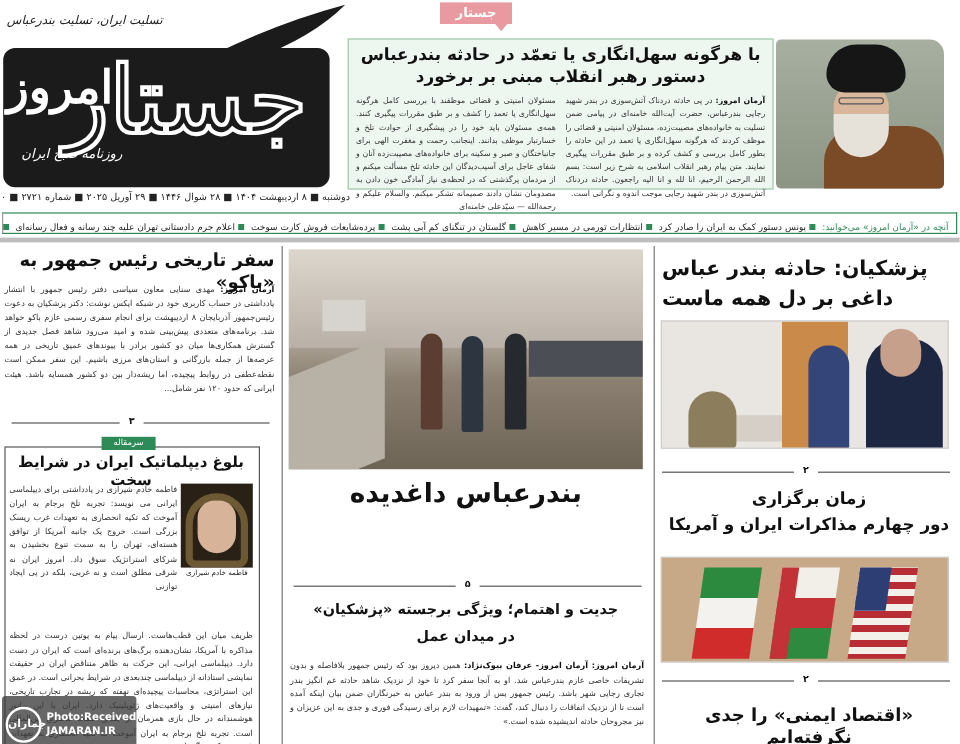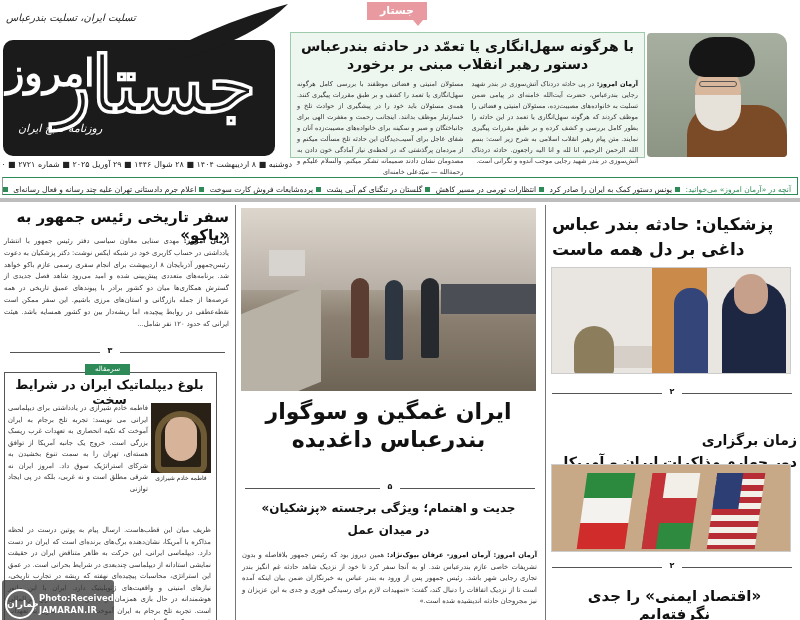--- a/index.html
+++ b/index.html
@@ -76,21 +76,21 @@
 
   
   .r-title1 { position: absolute; left: 552px; top: 212px; width: 245px; font-size: 17px; font-weight: bold; text-align: left; line-height: 25px; }
   .visit-photo { position: absolute; left: 551px; top: 267px; width: 240px; height: 107px; background: #e9e6e1; overflow: hidden; border: 1px solid #ccc; }
   .visit-photo .curtain { position: absolute; left: 100px; top: 0; width: 55px; height: 107px; background: #c98a4a; }
   .visit-photo .patient { position: absolute; left: 22px; top: 58px; width: 40px; height: 48px; background: #8c7d5d; border-radius: 20px 20px 4px 4px; }
   .visit-photo .bed { position: absolute; left: 60px; top: 78px; width: 40px; height: 22px; background: #d5cfc7; }
   .visit-photo .doctor { position: absolute; left: 122px; top: 20px; width: 34px; height: 87px; background: #34457a; border-radius: 16px 16px 0 0; }
   .visit-photo .president { position: absolute; left: 170px; top: 14px; width: 64px; height: 93px; background: #1d2742; border-radius: 28px 28px 0 0; }
   .visit-photo .pres-head { position: absolute; left: 182px; top: 6px; width: 34px; height: 40px; background: #c7a08b; border-radius: 17px; }
-  .r-title2 { position: absolute; left: 552px; top: 405px; width: 245px; font-size: 14px; font-weight: bold; line-height: 22px; margin-top: 24px; }
+  .r-title2 { position: absolute; left: 552px; top: 405px; width: 245px; font-size: 14px; font-weight: bold; text-align: center; line-height: 22px; }
   .flags-photo { position: absolute; left: 551px; top: 464px; width: 240px; height: 88px; background: #c8a987; overflow: hidden; border: 1px solid #ccc; }
   .flag { position: absolute; top: 8px; width: 48px; height: 76px; transform: skewX(-8deg); }
   .flag.iran { left: 30px; background: linear-gradient(180deg,#2c8a3f 0 33%,#f4f2ee 33% 66%,#d12c2c 66% 100%); }
   .flag.oman { left: 95px; background: linear-gradient(180deg,#f2efe8 0 33%,#c23236 33% 66%,#2e8a3e 66% 100%); }
   .flag.oman:before { content:""; position:absolute; left:0; top:0; width:14px; height:100%; background:#c23236; }
   .flag.usa { left: 160px; background: repeating-linear-gradient(180deg,#b82c36 0 6px,#f3f0ea 6px 12px); }
   .flag.usa:before { content:""; position:absolute; left:0; top:0; width:26px; height:36px; background:#2c3e74; }
   .r-title3 { position: absolute; left: 552px; top: 587px; width: 245px; font-size: 15px; font-weight: bold; text-align: center; }
 </style>
 </head>
@@ -166,21 +166,20 @@
 <div class="main-photo">
   <div class="haze"></div>
     <div class="truck"></div>
     <div class="rail"></div>
     <div class="barrier"></div>
   <div class="person p1"></div>
     <div class="person p2"></div>
     <div class="person p3"></div>
 </div>
 <div class="main-title">
-  <div>ایران غمگین و سوگوار</div>
   <div>بندرعباس داغدیده</div>
 </div>
 <div class="sec-line" style="left:245px;top:488px;width:290px"></div>
 <div class="sec-num" style="left:380px;top:482px;width:20px;background:#fff">۵</div>
 <div class="pz-title">
   <div>جدیت و اهتمام؛ ویژگی برجسته «پزشکیان»</div>
   <div>در میدان عمل</div>
 </div>
 <div class="pz-body"><b>آرمان امروز: آرمان امروز- عرفان بیوک‌نژاد:</b> <span>همین دیروز بود که رئیس جمهور بلافاصله و بدون تشریفات خاصی عازم بندرعباس شد. او به آنجا سفر کرد تا خود از نزدیک شاهد حادثه غم انگیز بندر تجاری رجایی شهر باشد. رئیس جمهور پس از ورود به بندر عباس به خبرنگاران ضمن بیان اینکه آمده است تا از نزدیک اتفاقات را دنبال کند، گفت: «تمهیدات لازم برای رسیدگی فوری و جدی به این عزیزان و نیز مجروحان حادثه اندیشیده شده است.»</span></div>
 

